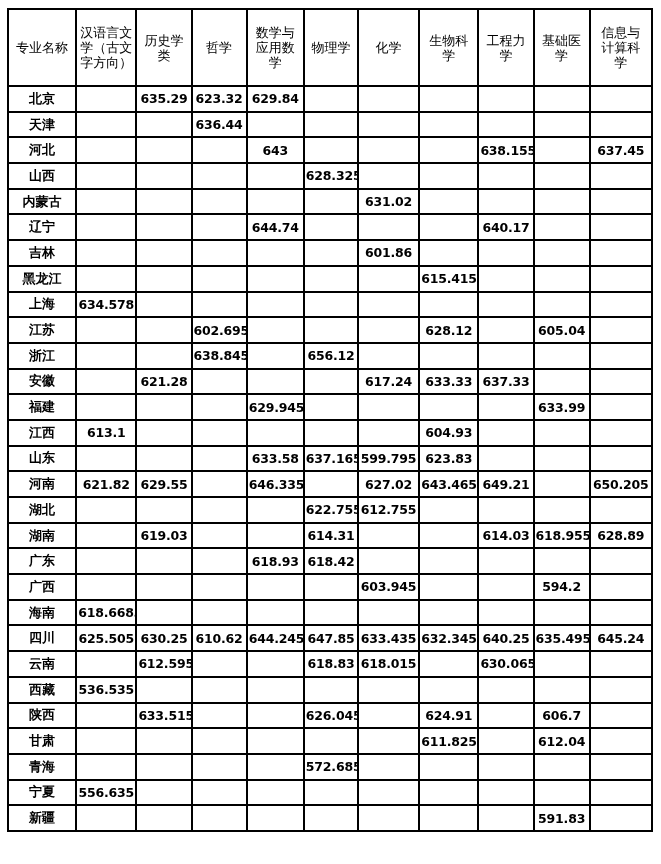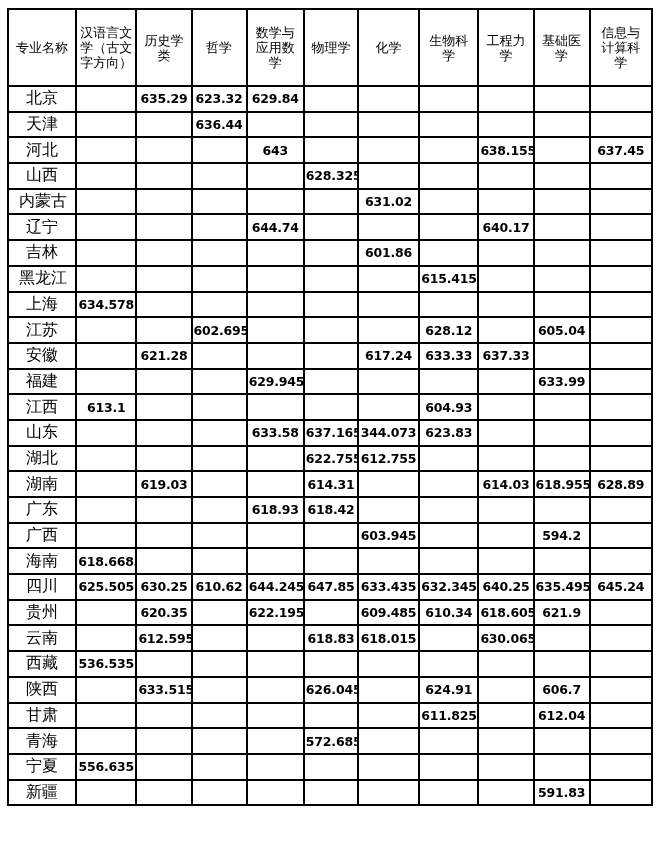--- a/index.html
+++ b/index.html
@@ -35,22 +35,22 @@
     font-weight: normal;
     font-size: 13px;
     line-height: 15px;
     padding: 0 5px;
     word-break: break-all;
     font-family: "Liberation Serif", "DejaVu Serif", serif;
   }
   th.corner { padding: 12px 2px; margin-left: 44px; }
   th.col-h.c1 { padding: 15px 2px; }
   th.prov {
-    font-weight: normal;
-    font-size: 16px;
+    font-weight: bold;
+    font-size: 13px;
     padding: 0 10px;
     white-space: nowrap;
     font-family: "Liberation Serif", "DejaVu Serif", serif;
   }
   td.val {
     font-weight: 700;
     font-size: 12.5px;
     letter-spacing: -0.2px;
     white-space: nowrap;
     padding: 0 1px;
@@ -217,20 +217,33 @@
           <td class="val">602.695</td>
           <td class="val"></td>
           <td class="val"></td>
           <td class="val"></td>
           <td class="val">628.12</td>
           <td class="val"></td>
           <td class="val">605.04</td>
           <td class="val"></td>
         </tr>
         <tr>
+          <th class="prov">浙江</th>
+          <td class="val"></td>
+          <td class="val"></td>
+          <td class="val">638.845</td>
+          <td class="val"></td>
+          <td class="val">656.12</td>
+          <td class="val"></td>
+          <td class="val"></td>
+          <td class="val"></td>
+          <td class="val"></td>
+          <td class="val"></td>
+        </tr>
+        <tr>
           <th class="prov">安徽</th>
           <td class="val"></td>
           <td class="val">621.28</td>
           <td class="val"></td>
           <td class="val"></td>
           <td class="val"></td>
           <td class="val">617.24</td>
           <td class="val">633.33</td>
           <td class="val">637.33</td>
           <td class="val"></td>
@@ -262,25 +275,38 @@
           <td class="val"></td>
           <td class="val"></td>
         </tr>
         <tr>
           <th class="prov">山东</th>
           <td class="val"></td>
           <td class="val"></td>
           <td class="val"></td>
           <td class="val">633.58</td>
           <td class="val">637.165</td>
-          <td class="val">344.073</td>
+          <td class="val">599.795</td>
           <td class="val">623.83</td>
           <td class="val"></td>
           <td class="val"></td>
           <td class="val"></td>
+        </tr>
+        <tr>
+          <th class="prov">河南</th>
+          <td class="val">621.82</td>
+          <td class="val">629.55</td>
+          <td class="val"></td>
+          <td class="val">646.335</td>
+          <td class="val"></td>
+          <td class="val">627.02</td>
+          <td class="val">643.465</td>
+          <td class="val">649.21</td>
+          <td class="val"></td>
+          <td class="val">650.205</td>
         </tr>
         <tr>
           <th class="prov">湖北</th>
           <td class="val"></td>
           <td class="val"></td>
           <td class="val"></td>
           <td class="val"></td>
           <td class="val">622.755</td>
           <td class="val">612.755</td>
           <td class="val"></td>
@@ -347,33 +373,20 @@
           <td class="val">610.62</td>
           <td class="val">644.245</td>
           <td class="val">647.85</td>
           <td class="val">633.435</td>
           <td class="val">632.345</td>
           <td class="val">640.25</td>
           <td class="val">635.495</td>
           <td class="val">645.24</td>
         </tr>
         <tr>
-          <th class="prov">贵州</th>
-          <td class="val"></td>
-          <td class="val">620.35</td>
-          <td class="val"></td>
-          <td class="val">622.195</td>
-          <td class="val"></td>
-          <td class="val">609.485</td>
-          <td class="val">610.34</td>
-          <td class="val">618.605</td>
-          <td class="val">621.9</td>
-          <td class="val"></td>
-        </tr>
-        <tr>
           <th class="prov">云南</th>
           <td class="val"></td>
           <td class="val">612.595</td>
           <td class="val"></td>
           <td class="val"></td>
           <td class="val">618.83</td>
           <td class="val">618.015</td>
           <td class="val"></td>
           <td class="val">630.065</td>
           <td class="val"></td>

